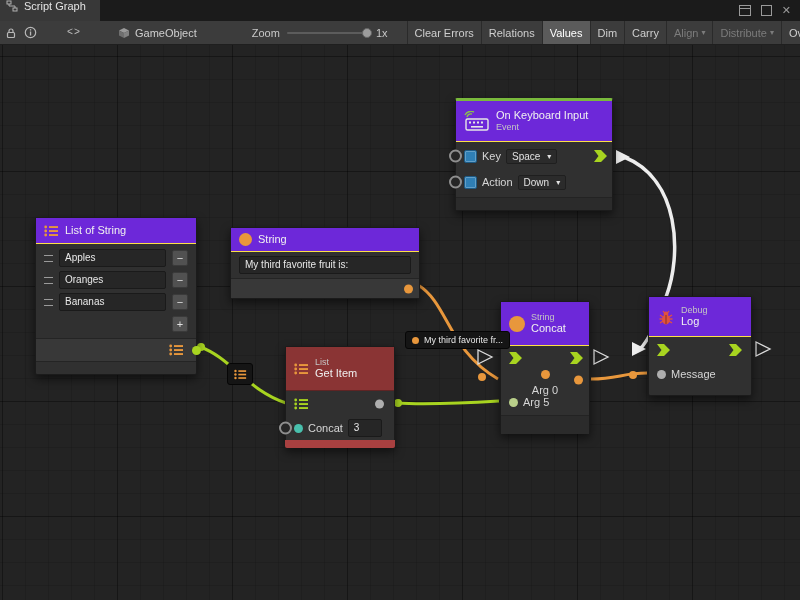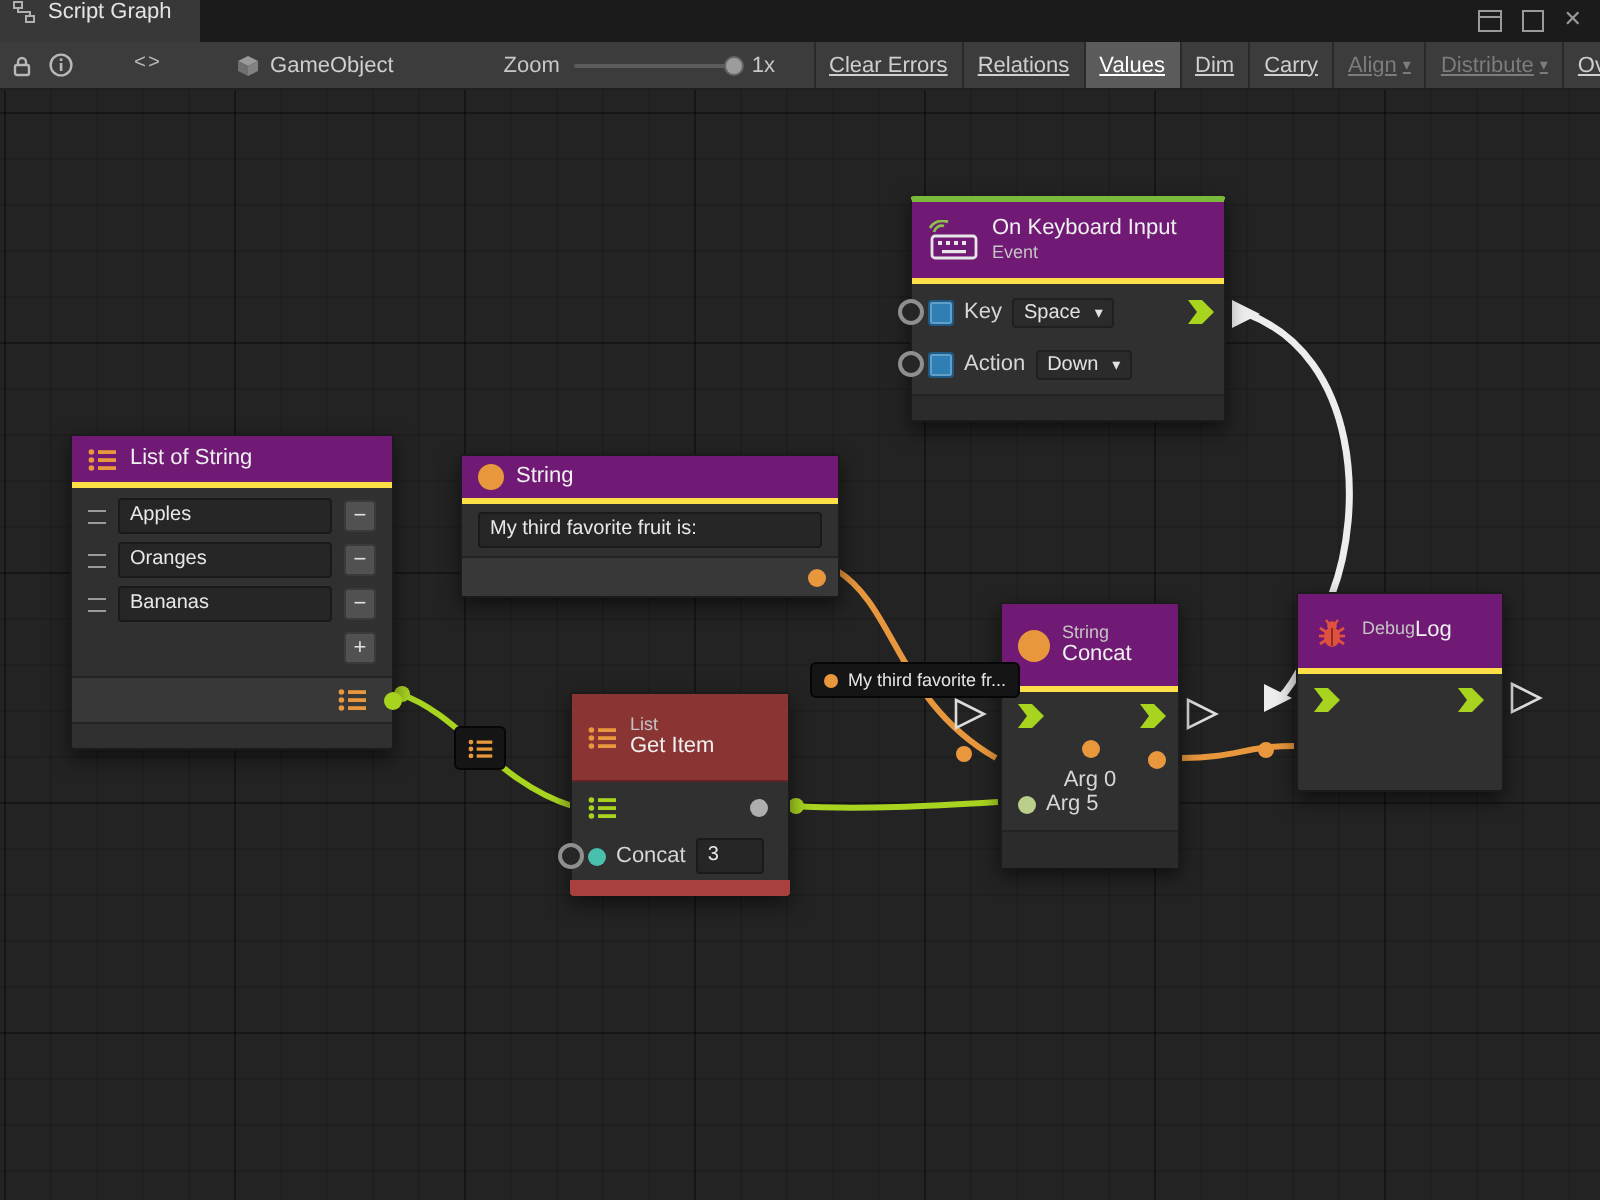--- a/index.html
+++ b/index.html
@@ -22,41 +22,41 @@
            overflow:hidden;white-space:nowrap;}
   .tb-icon{display:flex;align-items:center;justify-content:center;width:18px;height:18px;cursor:pointer;}
   .code-glyph{font-family:"Liberation Mono","DejaVu Sans Mono",monospace;font-size:10px;color:#bdbdbd;letter-spacing:1px;}
   .go-group{display:flex;align-items:center;gap:5px;margin-left:30px;color:#cfcfcf;}
   .zoom-group{display:flex;align-items:center;gap:7px;margin-left:48px;}
   .slider{position:relative;width:82px;height:2px;background:#5c5c5c;border-radius:1px;}
   .knob{position:absolute;right:-3px;top:50%;transform:translateY(-50%);width:10px;height:10px;
         border-radius:50%;background:#9c9c9c;border:1px solid #646464;box-sizing:border-box;}
   .tb-buttons{display:flex;margin-left:12px;align-items:center;}
   .tb-btn{padding:20px 7px;background:#3c3c3c;border:1px solid #2a2a2a;border-right-width:0;
-          color:#cfcfcf;cursor:pointer;display:flex;align-items:center;text-decoration:underline;}
+          color:#cfcfcf;cursor:pointer;display:flex;align-items:center;}
   .tb-btn:last-child{border-right-width:1px;}
   .tb-btn.active{background:#5b5b5b;color:#ffffff;}
   .tb-btn.disabled{color:#7c7c7c;}
   .caret{font-size:8px;margin-left:3px;}
 
   
   .canvas{position:relative;width:800px;height:556px;background-color:#232323;overflow:hidden;
     background-image:
       linear-gradient(rgba(0,0,0,0.10) 1px, transparent 1px),
       linear-gradient(90deg, rgba(0,0,0,0.10) 1px, transparent 1px),
       linear-gradient(rgba(0,0,0,0.30) 1px, transparent 1px),
       linear-gradient(90deg, rgba(0,0,0,0.30) 1px, transparent 1px);
     background-size:23px 23px,23px 23px,115px 115px,115px 115px;
     background-position:0 11px,2px 0,0 11px,2px 0;}
   .wires{position:absolute;left:0;top:0;z-index:1;}
 
   
   .node{position:absolute;z-index:2;background:#303030;border:1px solid #1b1b1b;border-radius:2px;
         box-shadow:0 4px 10px rgba(0,0,0,.55);font-size:11px;box-sizing:border-box;}
-  .nhead{display:flex;align-items:center;gap:6px;background:#701a75;border-bottom:3px solid #fde047;
+  .nhead{display:flex;align-items:center;gap:6px;background:#6d28d9;border-bottom:1px solid #fde047;
          padding:0 8px;box-sizing:border-box;}
   .t-small{font-size:9px;color:#c4c4c4;line-height:1.2;}
   .t-big{font-size:11px;color:#f0f0f0;line-height:1.2;}
   .prow{position:relative;display:flex;align-items:center;gap:5px;padding:0 8px;box-sizing:border-box;}
   .tfield{background:#262626;border:1px solid #1a1a1a;border-radius:2px;padding:1px 5px;
           color:#e8e8e8;font-size:10px;line-height:14px;}
   .sqbtn{width:16px;height:16px;background:#515151;border:1px solid #3a3a3a;border-radius:2px;
          color:#e0e0e0;font-size:11px;line-height:14px;text-align:center;cursor:pointer;box-sizing:border-box;}
   .handle{width:9px;height:5px;border-top:1px solid #9a9a9a;border-bottom:1px solid #9a9a9a;}
   .dot{width:9px;height:9px;border-radius:50%;display:inline-block;flex:none;}
@@ -349,35 +349,39 @@
         <line x1="3" y1="15" x2="6" y2="13" stroke="#e0523f" stroke-width="1.4"></line>
         <line x1="15" y1="7" x2="12" y2="9" stroke="#e0523f" stroke-width="1.4"></line>
         <line x1="15.5" y1="11" x2="12.2" y2="11" stroke="#e0523f" stroke-width="1.4"></line>
         <line x1="15" y1="15" x2="12" y2="13" stroke="#e0523f" stroke-width="1.4"></line>
         <line x1="6" y1="3" x2="7.5" y2="5" stroke="#e0523f" stroke-width="1.2"></line>
         <line x1="12" y1="3" x2="10.5" y2="5" stroke="#e0523f" stroke-width="1.2"></line>
         <circle cx="9" cy="6" r="2.4" fill="#e0523f"></circle>
         <ellipse cx="9" cy="11.5" rx="4" ry="5" fill="#e0523f"></ellipse>
         <line x1="9" y1="7" x2="9" y2="16" stroke="#8a2f22" stroke-width="1"></line>
       </svg>
-      <span style="display:flex;">
+      <span style="display:flex;flex-direction:column;">
         <span class="t-small">Debug</span>
         <span class="t-big">Log</span>
       </span>
     </div>
     <div class="prow" style="height:22px;margin-top:2px;">
       <svg class="fa">
           <use href="#i-flow"></use>
         </svg>
       <span class="pabs-r" style="right:8px;">
         <svg class="fa">
             <use href="#i-flow"></use>
           </svg>
       </span>
     </div>
+    <div class="prow" style="height:22px;margin-top:2px;">
+      <span class="dot gray"></span>
+      <span>Message</span>
+    </div>
   </div>
 
   <div class="chip" style="left:227px;top:318px;width:26px;height:22px;justify-content:center;">
     <svg class="li-orange" style="width:13px;height:11px;">
         <use href="#i-list"></use>
       </svg>
   </div>
   <div class="chip" style="left:405px;top:286px;height:18px;padding:0 6px;">
     <span class="minidot"></span>
     <span class="chip-text">My third favorite fr...</span>

